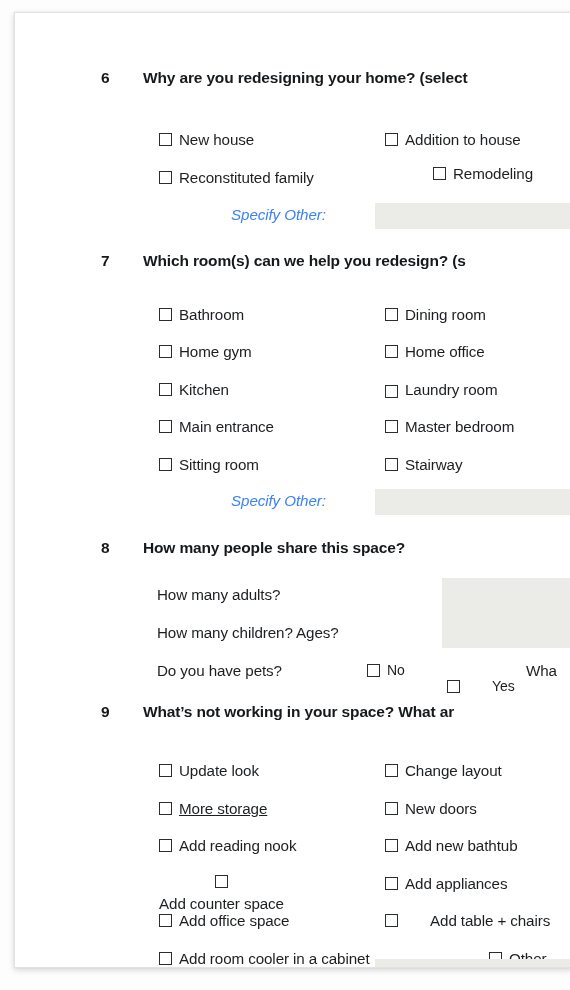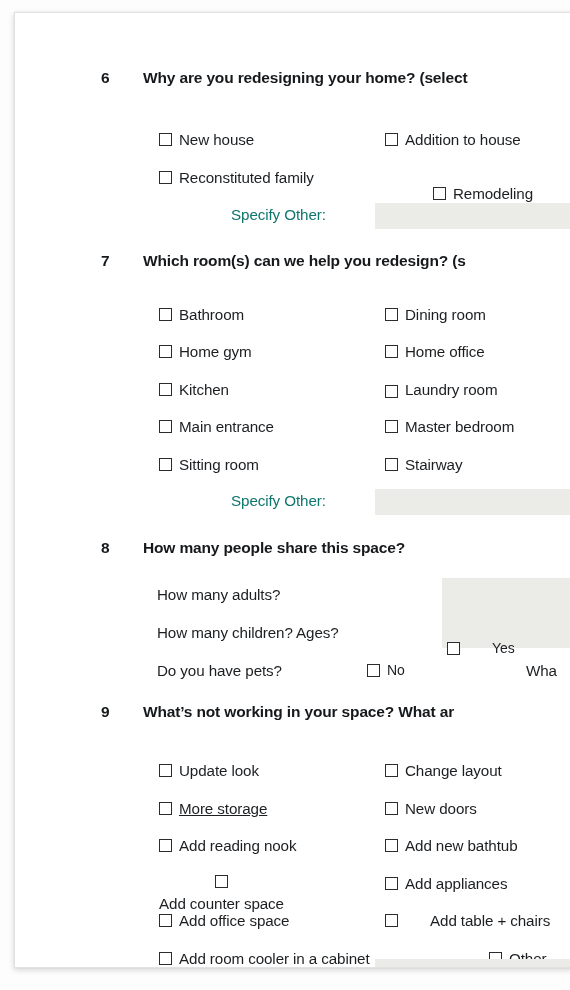--- a/index.html
+++ b/index.html
@@ -108,21 +108,22 @@
     position: absolute;
     left: 0;
     width: 700px;
     height: 28px;
   }
   .specify-label {
     position: absolute;
     left: 216px;
     top: 3px;
     font-size: 15.2px;
-    color: #0f766e;
+    font-style: italic;
+    color: #3b82f6;
     white-space: nowrap;
     letter-spacing: -0.1px;
   }
   .specify-field {
     position: absolute;
     left: 360px;
     top: 0;
     width: 330px;
     height: 26px;
     background: #ebebe8;
@@ -201,21 +202,21 @@
       <span class="lbl">New house</span>
     </div>
     <div class="opt col-b" style="top:118px;">
       <span class="box"></span>
       <span class="lbl">Addition to house</span>
     </div>
     <div class="opt col-a" style="top:156px;">
       <span class="box"></span>
       <span class="lbl">Reconstituted family</span>
     </div>
-    <div class="opt col-b" style="top:172px;padding-left:48px;">
+    <div class="opt col-b" style="top:152px;padding-left:48px;">
       <span class="box"></span>
       <span class="lbl">Remodeling</span>
     </div>
 
     <div class="specify-row" style="top:190px;">
       <span class="specify-label">Specify Other:</span>
       <div class="specify-field"></div>
     </div>
 
     <div class="qblock" style="top:239px;">
@@ -282,21 +283,21 @@
     <div class="numfield" style="top:600px;"></div>
 
     <span class="subline" style="top:573px;">How many adults?</span>
     <span class="subline" style="top:611px;">How many children? Ages?</span>
     <span class="subline" style="top:649px;">Do you have pets?</span>
 
     <div class="inline-opt" style="left:352px; top:649px;">
       <span class="box"></span>
       <span class="lbl">No</span>
     </div>
-    <div class="inline-opt" style="left:432px; top:627px;gap:32px;">
+    <div class="inline-opt" style="left:432px; top:665px;gap:32px;">
       <span class="box"></span>
       <span class="lbl">Yes</span>
     </div>
     <span class="tail-text" style="left:511px; top:649px;">Wha</span>
 
     <div class="qblock" style="top:690px;">
       <div class="qhead">
         <span class="qnum">9</span>
         <span class="qtitle">What’s not working in your space? What ar</span>
       </div>

